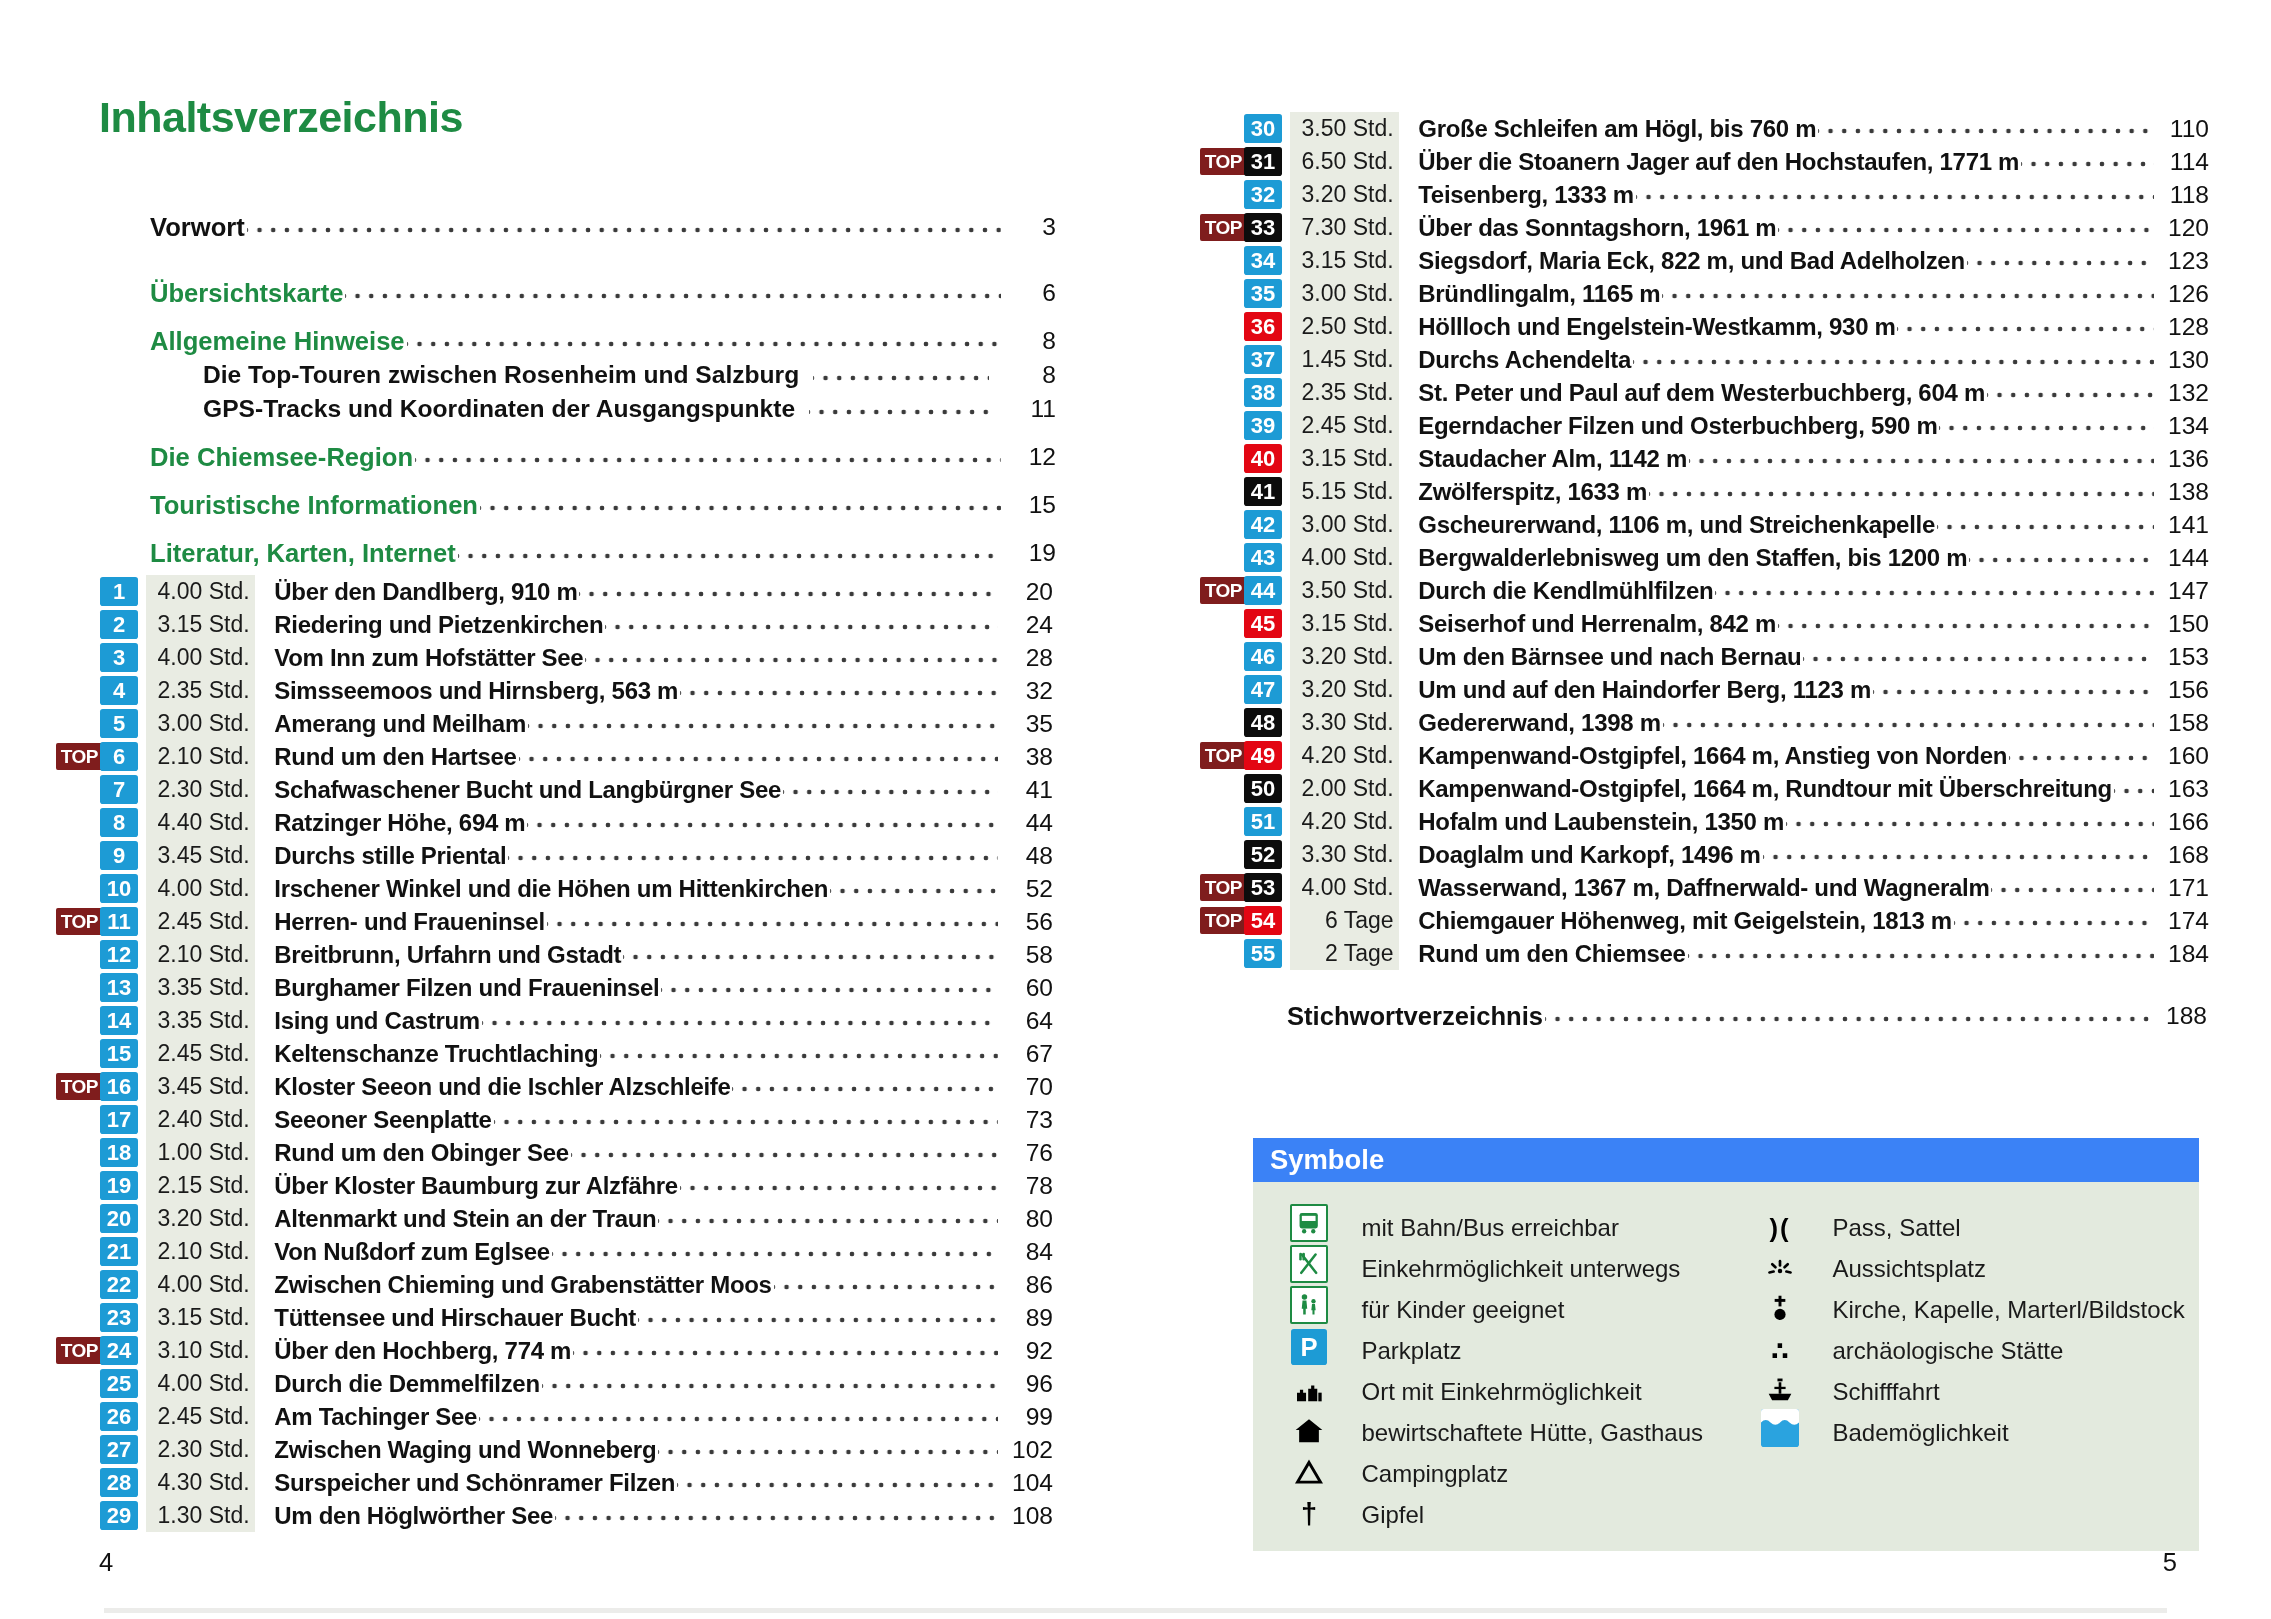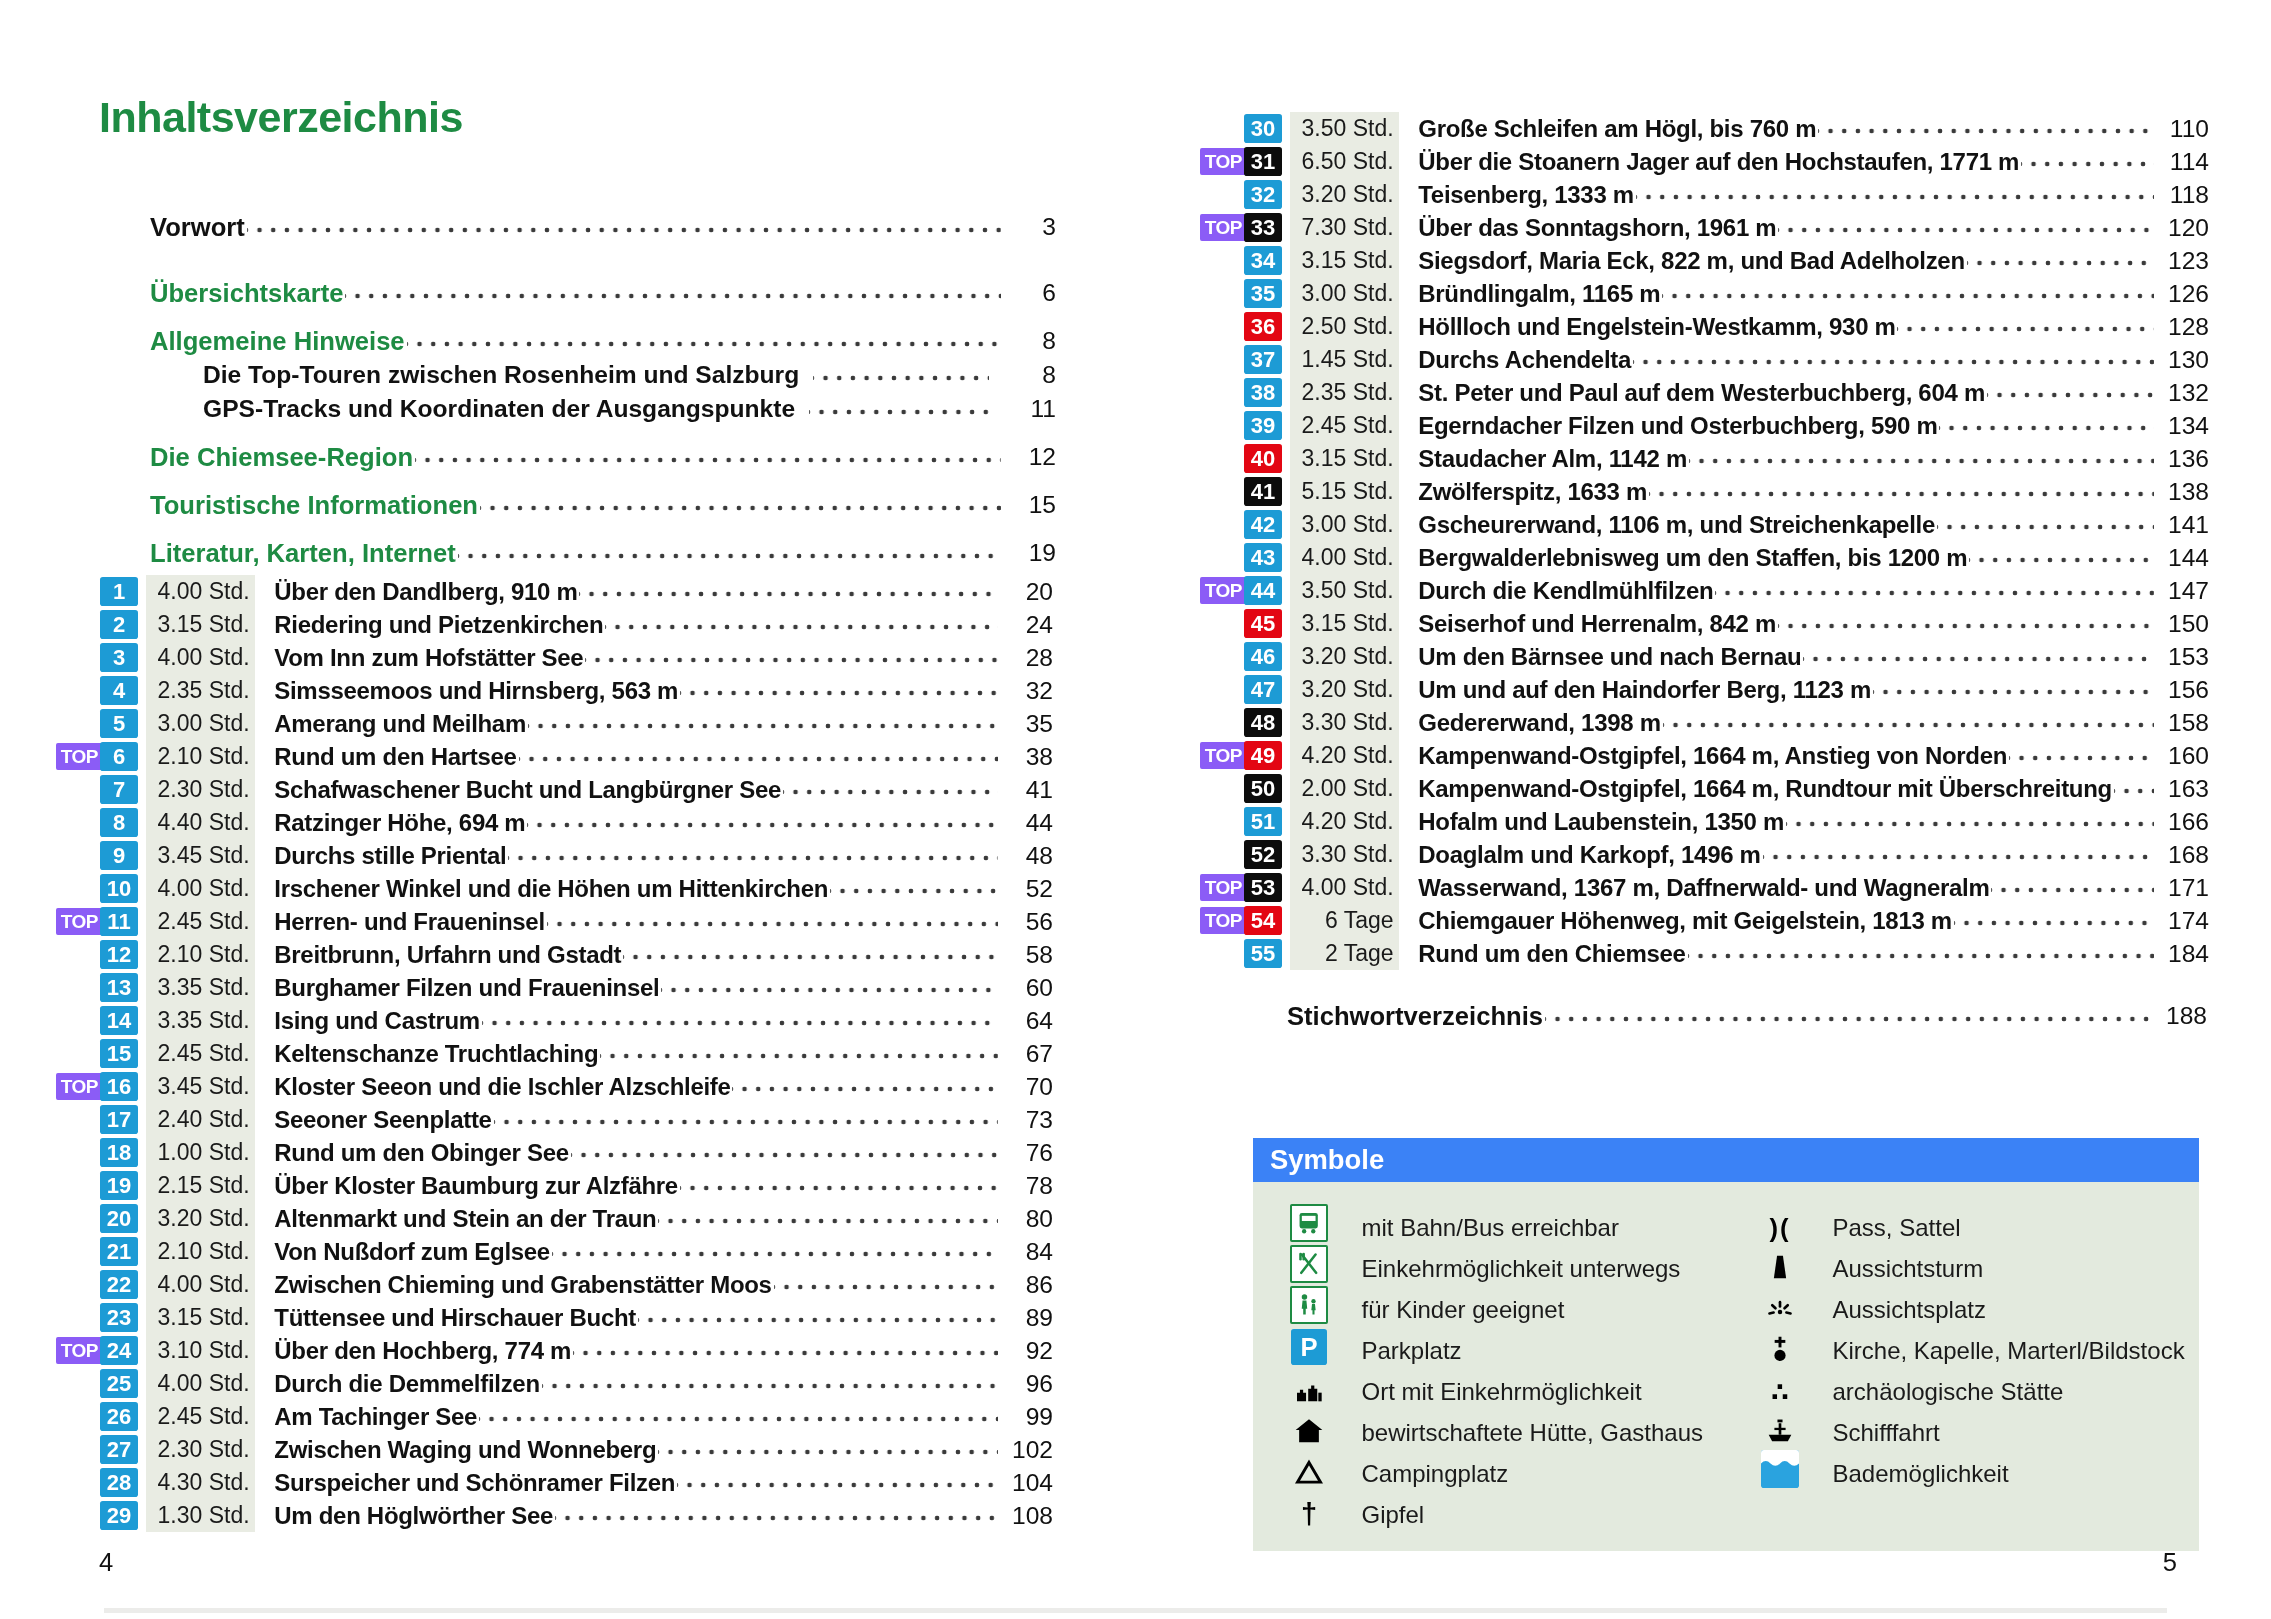--- a/index.html
+++ b/index.html
@@ -30,21 +30,21 @@
     background-position:5.7px calc(100% - 7.6px);
   }
   .row-page{flex:none;min-width:53px;text-align:right;font-size:24.6px;color:#111;}
   
   .tour-list{position:absolute;}
   #tours-left{left:56px;top:575px;width:997px;}
   #tours-right{left:1200px;top:112px;width:1009px;}
   .tour-row{display:flex;align-items:center;height:33px;white-space:nowrap;}
   .top-cell{width:44px;flex:none;display:flex;justify-content:flex-start;align-items:center;}
   .top-badge{
-    background:#8b5cf6;color:#fff;font-weight:700;font-size:19px;line-height:1;
+    background:#7f1d1d;color:#fff;font-weight:700;font-size:19px;line-height:1;
     padding:3.8px 4.7px;border-radius:1.9px;letter-spacing:-0.5px;
   }
   .num-badge{
     flex:none;width:38px;height:29px;border-radius:2.8px;color:#fff;font-weight:700;
     font-size:22px;display:flex;align-items:center;justify-content:center;
   }
   .c-blue{background:#1d9bd5;}
   .c-red{background:#e30613;}
   .c-black{background:#0c0c0c;}
   .time{
@@ -700,30 +700,20 @@
       <div id="sym-right" class="sym-col sym-col-right">
           <div class="sym-row">
             <span class="sym-icon">
               <span><span class="glyph pass-glyph">)(</span></span>
             </span>
             <span class="sym-label">Pass, Sattel</span>
           </div>
           <div class="sym-row">
             <span class="sym-icon">
               <span class="plain-svg">
-                <svg viewBox="0 0 24 24" fill="#000">
-                  <path d="M9.8 3.5 h4.4 l2.4 17 h-9.2 z"></path>
-                </svg>
-              </span>
-            </span>
-            <span class="sym-label">Aussichtsturm</span>
-          </div>
-          <div class="sym-row">
-            <span class="sym-icon">
-              <span class="plain-svg">
                 <svg viewBox="0 0 24 24" fill="#000" stroke="#000" stroke-width="2" stroke-linecap="round">
                   <circle cx="12" cy="15" r="1.7" stroke="none"></circle>
                   <path d="M12 10.8 v-3.2"></path>
                   <path d="M8.6 12.2 L6.2 9.9"></path>
                   <path d="M15.4 12.2 L17.8 9.9"></path>
                   <path d="M7.2 15.4 l-3.1.7"></path>
                   <path d="M16.8 15.4 l3.1.7"></path>
                 </svg>
               </span>
             </span>

